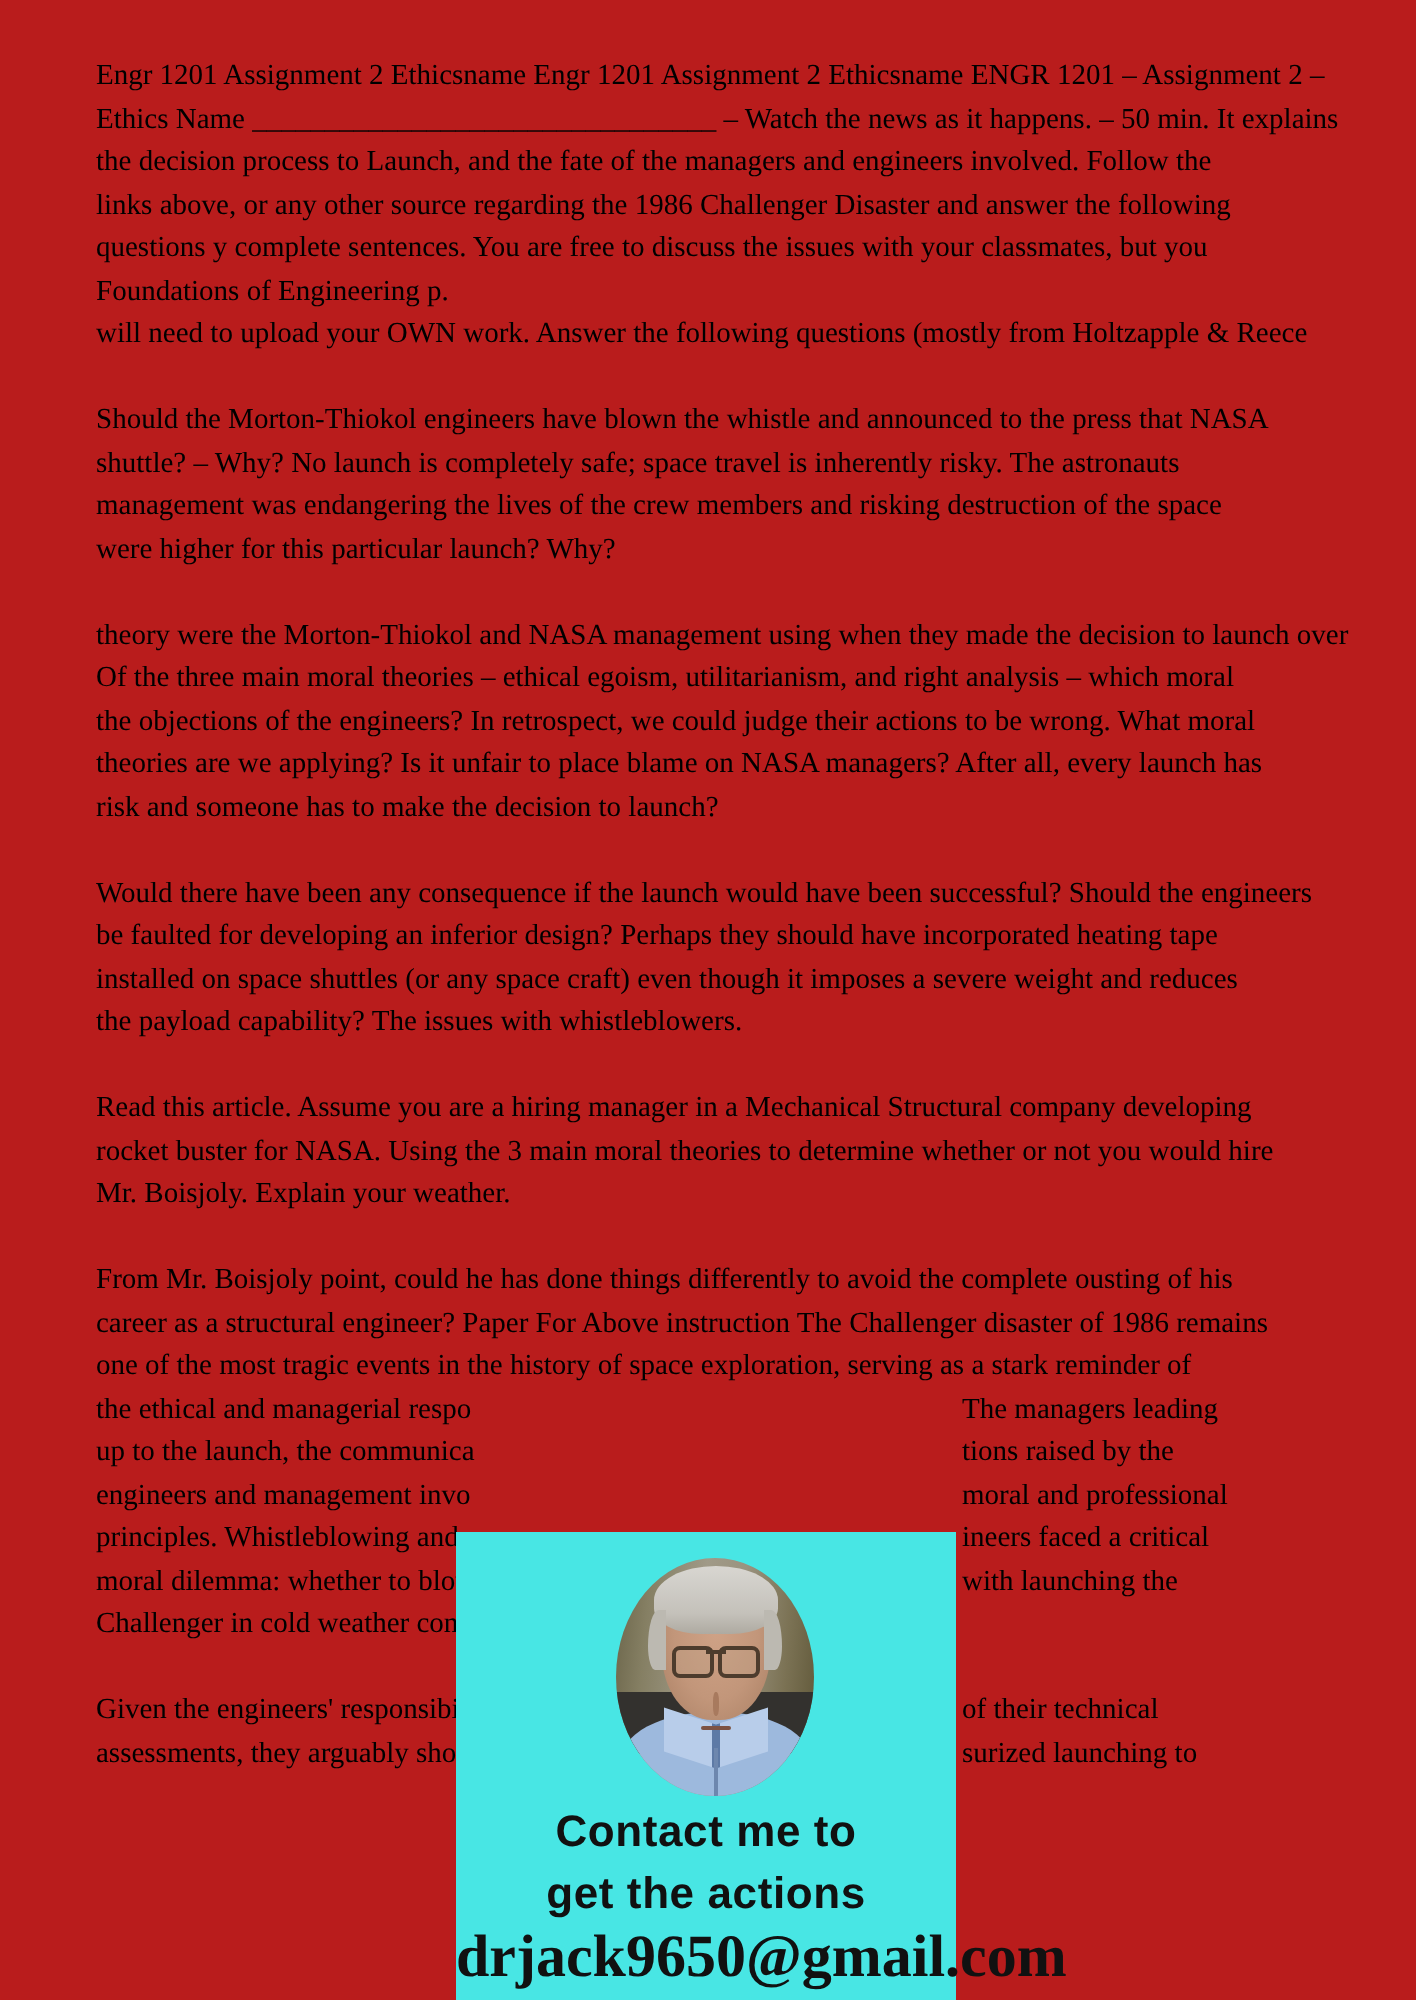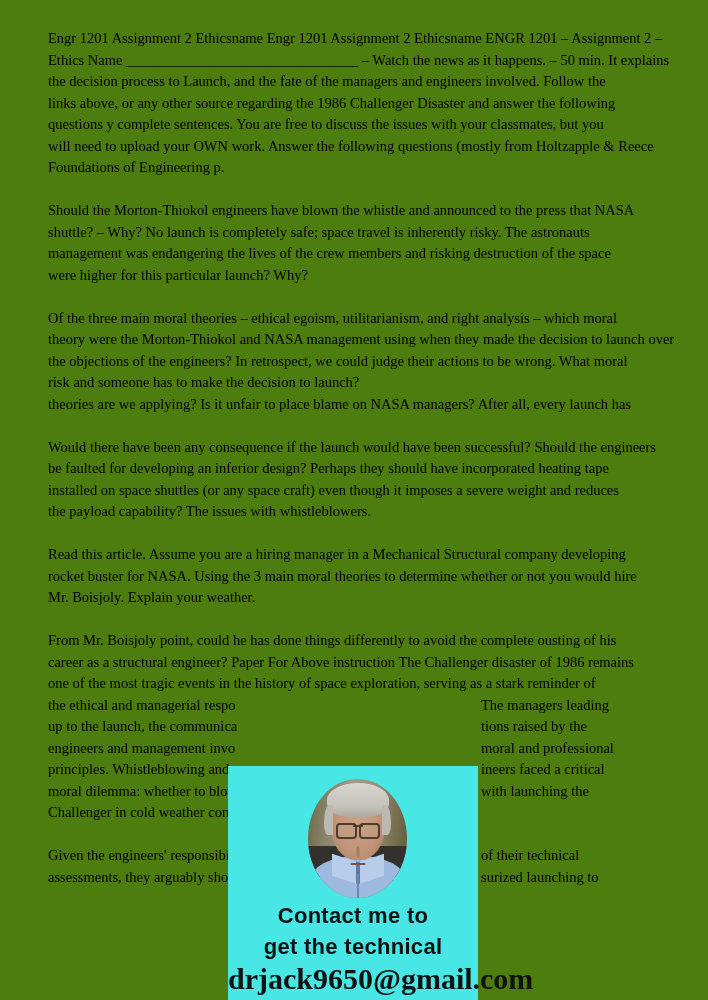--- a/index.html
+++ b/index.html
@@ -1,19 +1,19 @@
 <!DOCTYPE html>
 <html><head>
 <meta charset="utf-8">
 <style>
   html,body{margin:0;padding:0;background:#fff;}
   .page{
     position:relative;
     width:708px;height:1000px;
-    background:#4d7c0f;
+    background:#b91c1c;
     overflow:hidden;
     font-family:"Liberation Serif","DejaVu Serif",serif;
     color:#000;
   }
   .doc-text{
     position:absolute;
     left:48px;top:28px;
     width:620px;
     font-size:14.5px;
     line-height:21.5px;
@@ -103,37 +103,37 @@
 <div class="page">
 
   <div class="doc-text">
 
     <div class="para">
       <div class="tline">Engr 1201 Assignment 2 Ethicsname Engr 1201 Assignment 2 Ethicsname ENGR 1201 – Assignment 2 –</div>
       <div class="tline">Ethics Name ________________________________ – Watch the news as it happens. – 50 min. It explains</div>
       <div class="tline">the decision process to Launch, and the fate of the managers and engineers involved. Follow the</div>
       <div class="tline">links above, or any other source regarding the 1986 Challenger Disaster and answer the following</div>
       <div class="tline">questions y complete sentences. You are free to discuss the issues with your classmates, but you</div>
+      <div class="tline">Foundations of Engineering p.</div>
       <div class="tline">will need to upload your OWN work. Answer the following questions (mostly from Holtzapple &amp; Reece</div>
-      <div class="tline">Foundations of Engineering p.</div>
     </div>
 
     <div class="para">
       <div class="tline">Should the Morton-Thiokol engineers have blown the whistle and announced to the press that NASA</div>
       <div class="tline">shuttle? – Why? No launch is completely safe; space travel is inherently risky. The astronauts</div>
       <div class="tline">management was endangering the lives of the crew members and risking destruction of the space</div>
       <div class="tline">were higher for this particular launch? Why?</div>
     </div>
 
     <div class="para">
+      <div class="tline">theory were the Morton-Thiokol and NASA management using when they made the decision to launch over</div>
       <div class="tline">Of the three main moral theories – ethical egoism, utilitarianism, and right analysis – which moral</div>
-      <div class="tline">theory were the Morton-Thiokol and NASA management using when they made the decision to launch over</div>
       <div class="tline">the objections of the engineers? In retrospect, we could judge their actions to be wrong. What moral</div>
+      <div class="tline">theories are we applying? Is it unfair to place blame on NASA managers? After all, every launch has</div>
       <div class="tline">risk and someone has to make the decision to launch?</div>
-      <div class="tline">theories are we applying? Is it unfair to place blame on NASA managers? After all, every launch has</div>
     </div>
 
     <div class="para">
       <div class="tline">Would there have been any consequence if the launch would have been successful? Should the engineers</div>
       <div class="tline">be faulted for developing an inferior design? Perhaps they should have incorporated heating tape</div>
       <div class="tline">installed on space shuttles (or any space craft) even though it imposes a severe weight and reduces</div>
       <div class="tline">the payload capability? The issues with whistleblowers.</div>
     </div>
 
     <div class="para">
@@ -180,19 +180,19 @@
       <div class="ph-hair-r"></div>
       <div class="ph-glasses">
         <div class="ph-lens l"></div>
         <div class="ph-lens r"></div>
         <div class="ph-bridge"></div>
       </div>
     </div>
 
     <div class="ad-text" style="color:#111111;">
       <div class="ad-heading">Contact me to</div>
-      <div class="ad-heading">get the technical</div>
+      <div class="ad-heading">get the actions</div>
       <div class="ad-email">drjack9650@gmail.com</div>
     </div>
 
   </div>
 
 </div>
 
 </body></html>

